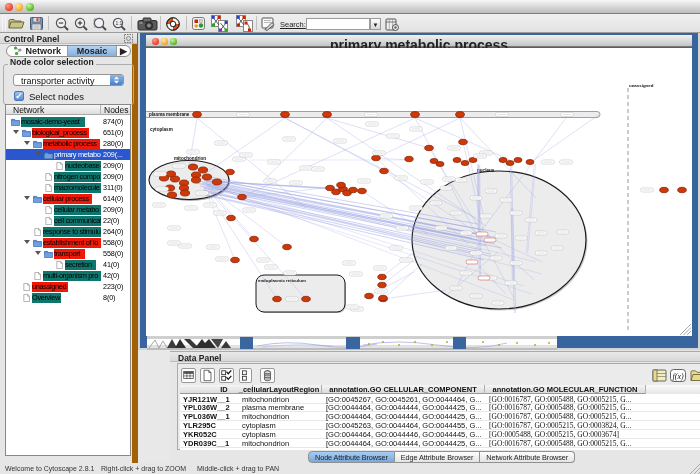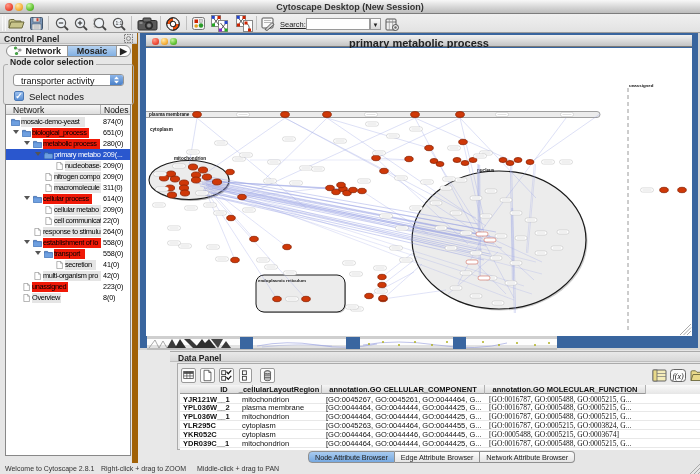--- a/index.html
+++ b/index.html
@@ -41,32 +41,32 @@
 
 #treewrap { position:absolute; left:5px; top:71px; width:126px; height:352px; background:#fff; border:1px solid #888; }
 #treehd { position:absolute; left:0; top:0; width:124px; height:10px; background:linear-gradient(#f7f7f7,#ddd); border-bottom:1px solid #a8a8a8; font-size:8.5px; color:#111; }
 #treehd .c1 { position:absolute; left:7px; top:0px; }
 #treehd .c2 { position:absolute; left:98px; top:0px; }
 #treehd .sep { position:absolute; left:94px; top:0; width:1px; height:10px; background:#b5b5b5; }
 .trow { position:absolute; left:0; width:124px; height:11px; font-size:7.6px; color:#000; letter-spacing:-0.1px; }
 .trow .lbl { position:absolute; top:0.5px; height:10px; line-height:10px; white-space:nowrap; overflow:hidden; font-size:7.4px; letter-spacing:-0.35px; }
 .trow .cnt { position:absolute; left:97px; top:0.5px; line-height:10px; font-size:7.2px; letter-spacing:-0.1px; }
 .trow.sel { background:#2a57ce; color:#fff; }
-.g { background:#e5e5e5; }
+.g { background:#0f766e; }
 .r { background:#f01907; }
 .arrow { position:absolute; top:3px; width:0; height:0; border-left:3.5px solid transparent; border-right:3.5px solid transparent; border-top:4.5px solid #555; }
 .ficon, .dicon { position:absolute; top:1.5px; width:9px; height:8px; }
 
 
 #desktop { left:138px; top:33px; width:562px; height:317px; background:#d4d4d4; overflow:hidden; }
 #frame { position:absolute; left:2px; top:0px; width:558px; height:315px; }
 #frame-border { position:absolute; left:0; top:0; width:558px; height:315px; background:#39659e; }
 #frame-tb { position:absolute; left:6px; top:2px; width:546px; height:12px; background:linear-gradient(#f2f2f2,#c4c4c4); border-bottom:1px solid #787878; }
 #frame-tb .tl { position:absolute; top:3px; width:6.5px; height:6.5px; border-radius:50%; }
-#frame-title { position:absolute; left:0; right:0; top:1.5px; text-align:center; font-size:11px; font-weight:bold; color:#222; }
+#frame-title { position:absolute; left:0; right:0; top:1.5px; text-align:center; font-size:14px; font-weight:bold; color:#222; }
 #canvas { position:absolute; left:6px; top:15px; width:546px; height:288px; background:#fff; }
 
 
 #dpanel { left:138px; top:350px; width:562px; height:113px; background:#e6e6e6;margin-left:32px; }
 #dpanel-hd { position:absolute; left:0; top:1px; width:562px; height:11px; background:linear-gradient(#e9e9e9,#d8d8d8); border-top:1px solid #aaa; border-bottom:1px solid #bdbdbd; }
 #dpanel-hd span { position:absolute; left:8px; top:1px; font-size:8.5px; font-weight:bold; color:#222; }
 #dinner { position:absolute; left:7px; top:13px; width:551px; height:87px; background:#ebebeb; border:1px solid #aaa; }
 #dtable { position:absolute; left:2px; top:21px; width:539px; height:65px; background:#fff; }
 #dthead { position:absolute; left:0; top:0; width:539px; height:9px; background:linear-gradient(#f5f5f5,#dcdcdc); border-bottom:1px solid #999; font-size:7.5px; font-weight:bold; color:#111; }
 #dthead div { position:absolute; top:0; text-align:center; border-right:1px solid #b0b0b0; height:9px; line-height:9px; }
@@ -85,21 +85,20 @@
 #statusbar span { position:absolute; top:2px; }
 </style>
 </head>
 <body>
 <div id="app">
 
   <div id="titlebar" class="abs">
     <div class="tl" style="left:5px; background:radial-gradient(circle at 35% 30%,#ff9a8a,#ee4b36 60%,#b33022);"></div>
     <div class="tl" style="left:15px; background:radial-gradient(circle at 35% 30%,#ffe9a8,#f6b03c 60%,#c2851c);"></div>
     <div class="tl" style="left:26px; background:radial-gradient(circle at 35% 30%,#c8f5a0,#62c434 60%,#3f8c1e);"></div>
-    <div id="title-text">Cytoscape Desktop (New Session)</div>
   </div>
 
   <div id="toolbar" class="abs">
     <div class="tsep" style="left:48px"></div>
     <svg class="abs" style="left:8px;top:3px" width="18" height="13" viewBox="0 0 18 13">
         <path d="M1 11 L3 5 L16 5 L14 11 Z M1 11 L1 4 Q1 2.5 2.5 2.5 L6 2.5 L7.5 4 L13 4 L13 5" fill="#c8c48a" stroke="#6b683c" stroke-width="1"></path>
       </svg>
     <svg class="abs" style="left:30px;top:3px" width="13" height="13" viewBox="0 0 13 13">
         <rect x="0.5" y="0.5" width="12" height="12" rx="1" fill="#7d97b8" stroke="#44576e"></rect>
         <rect x="3" y="0.5" width="7" height="4.5" fill="#d8dde2" stroke="#44576e" stroke-width="0.6"></rect>

